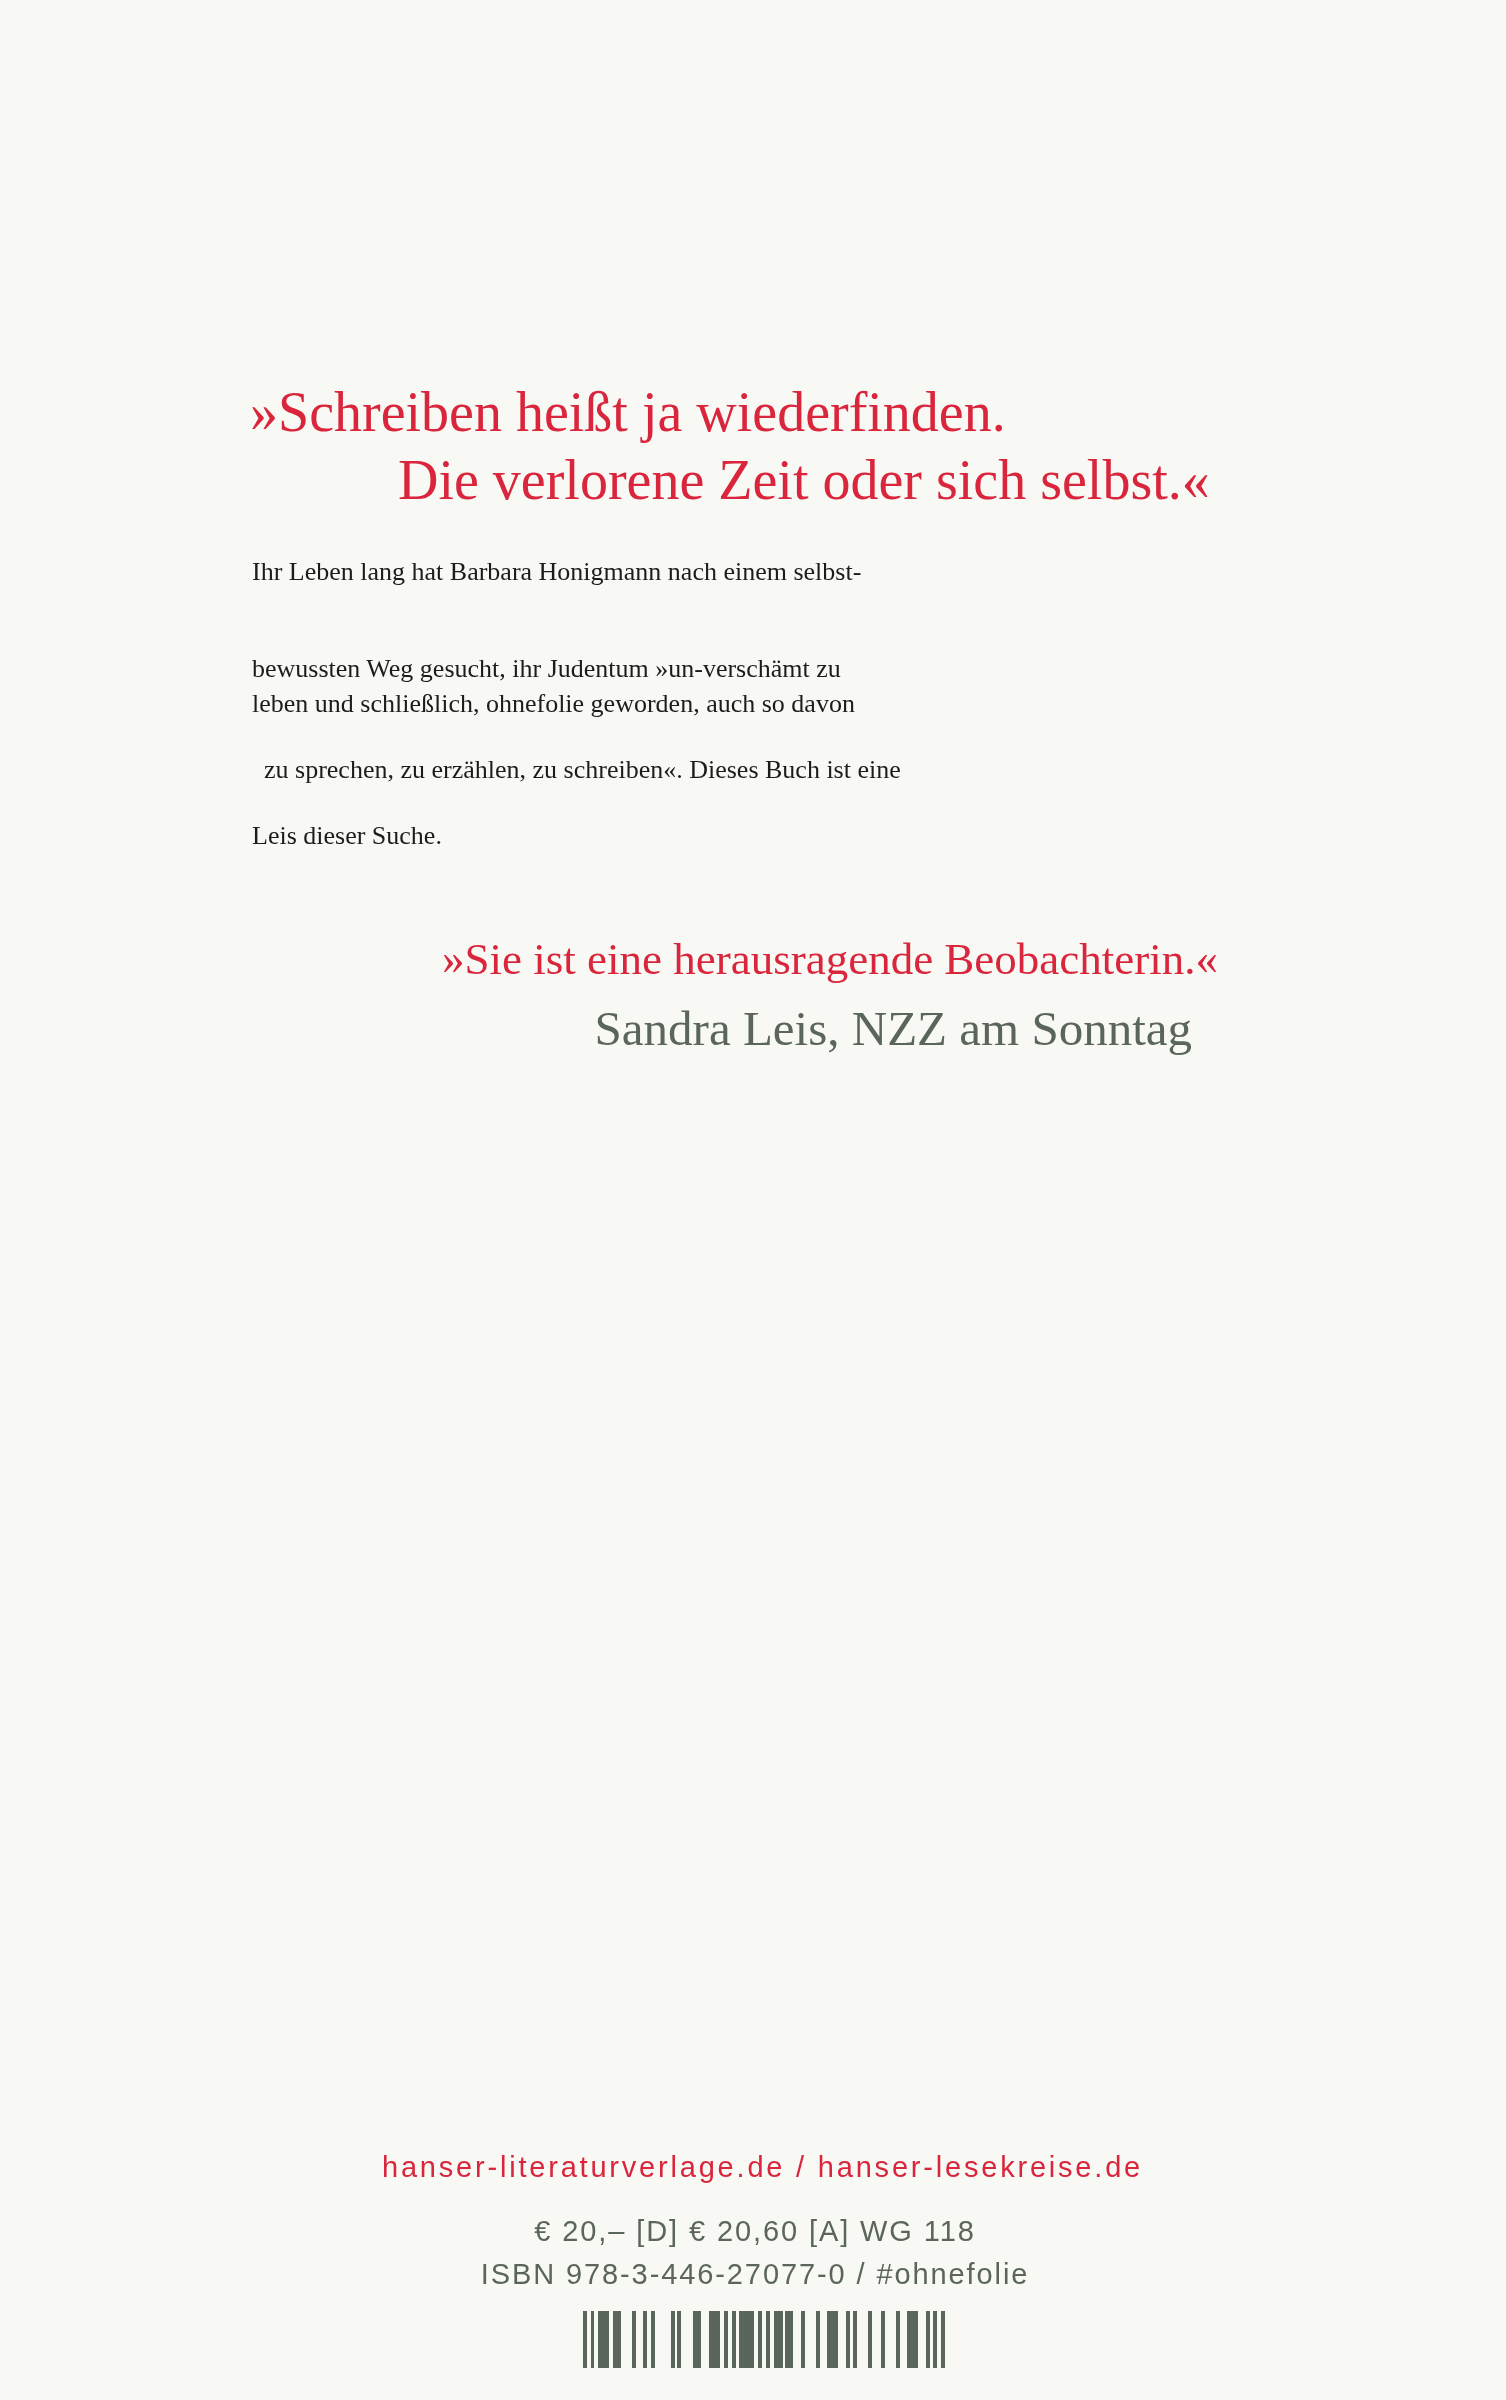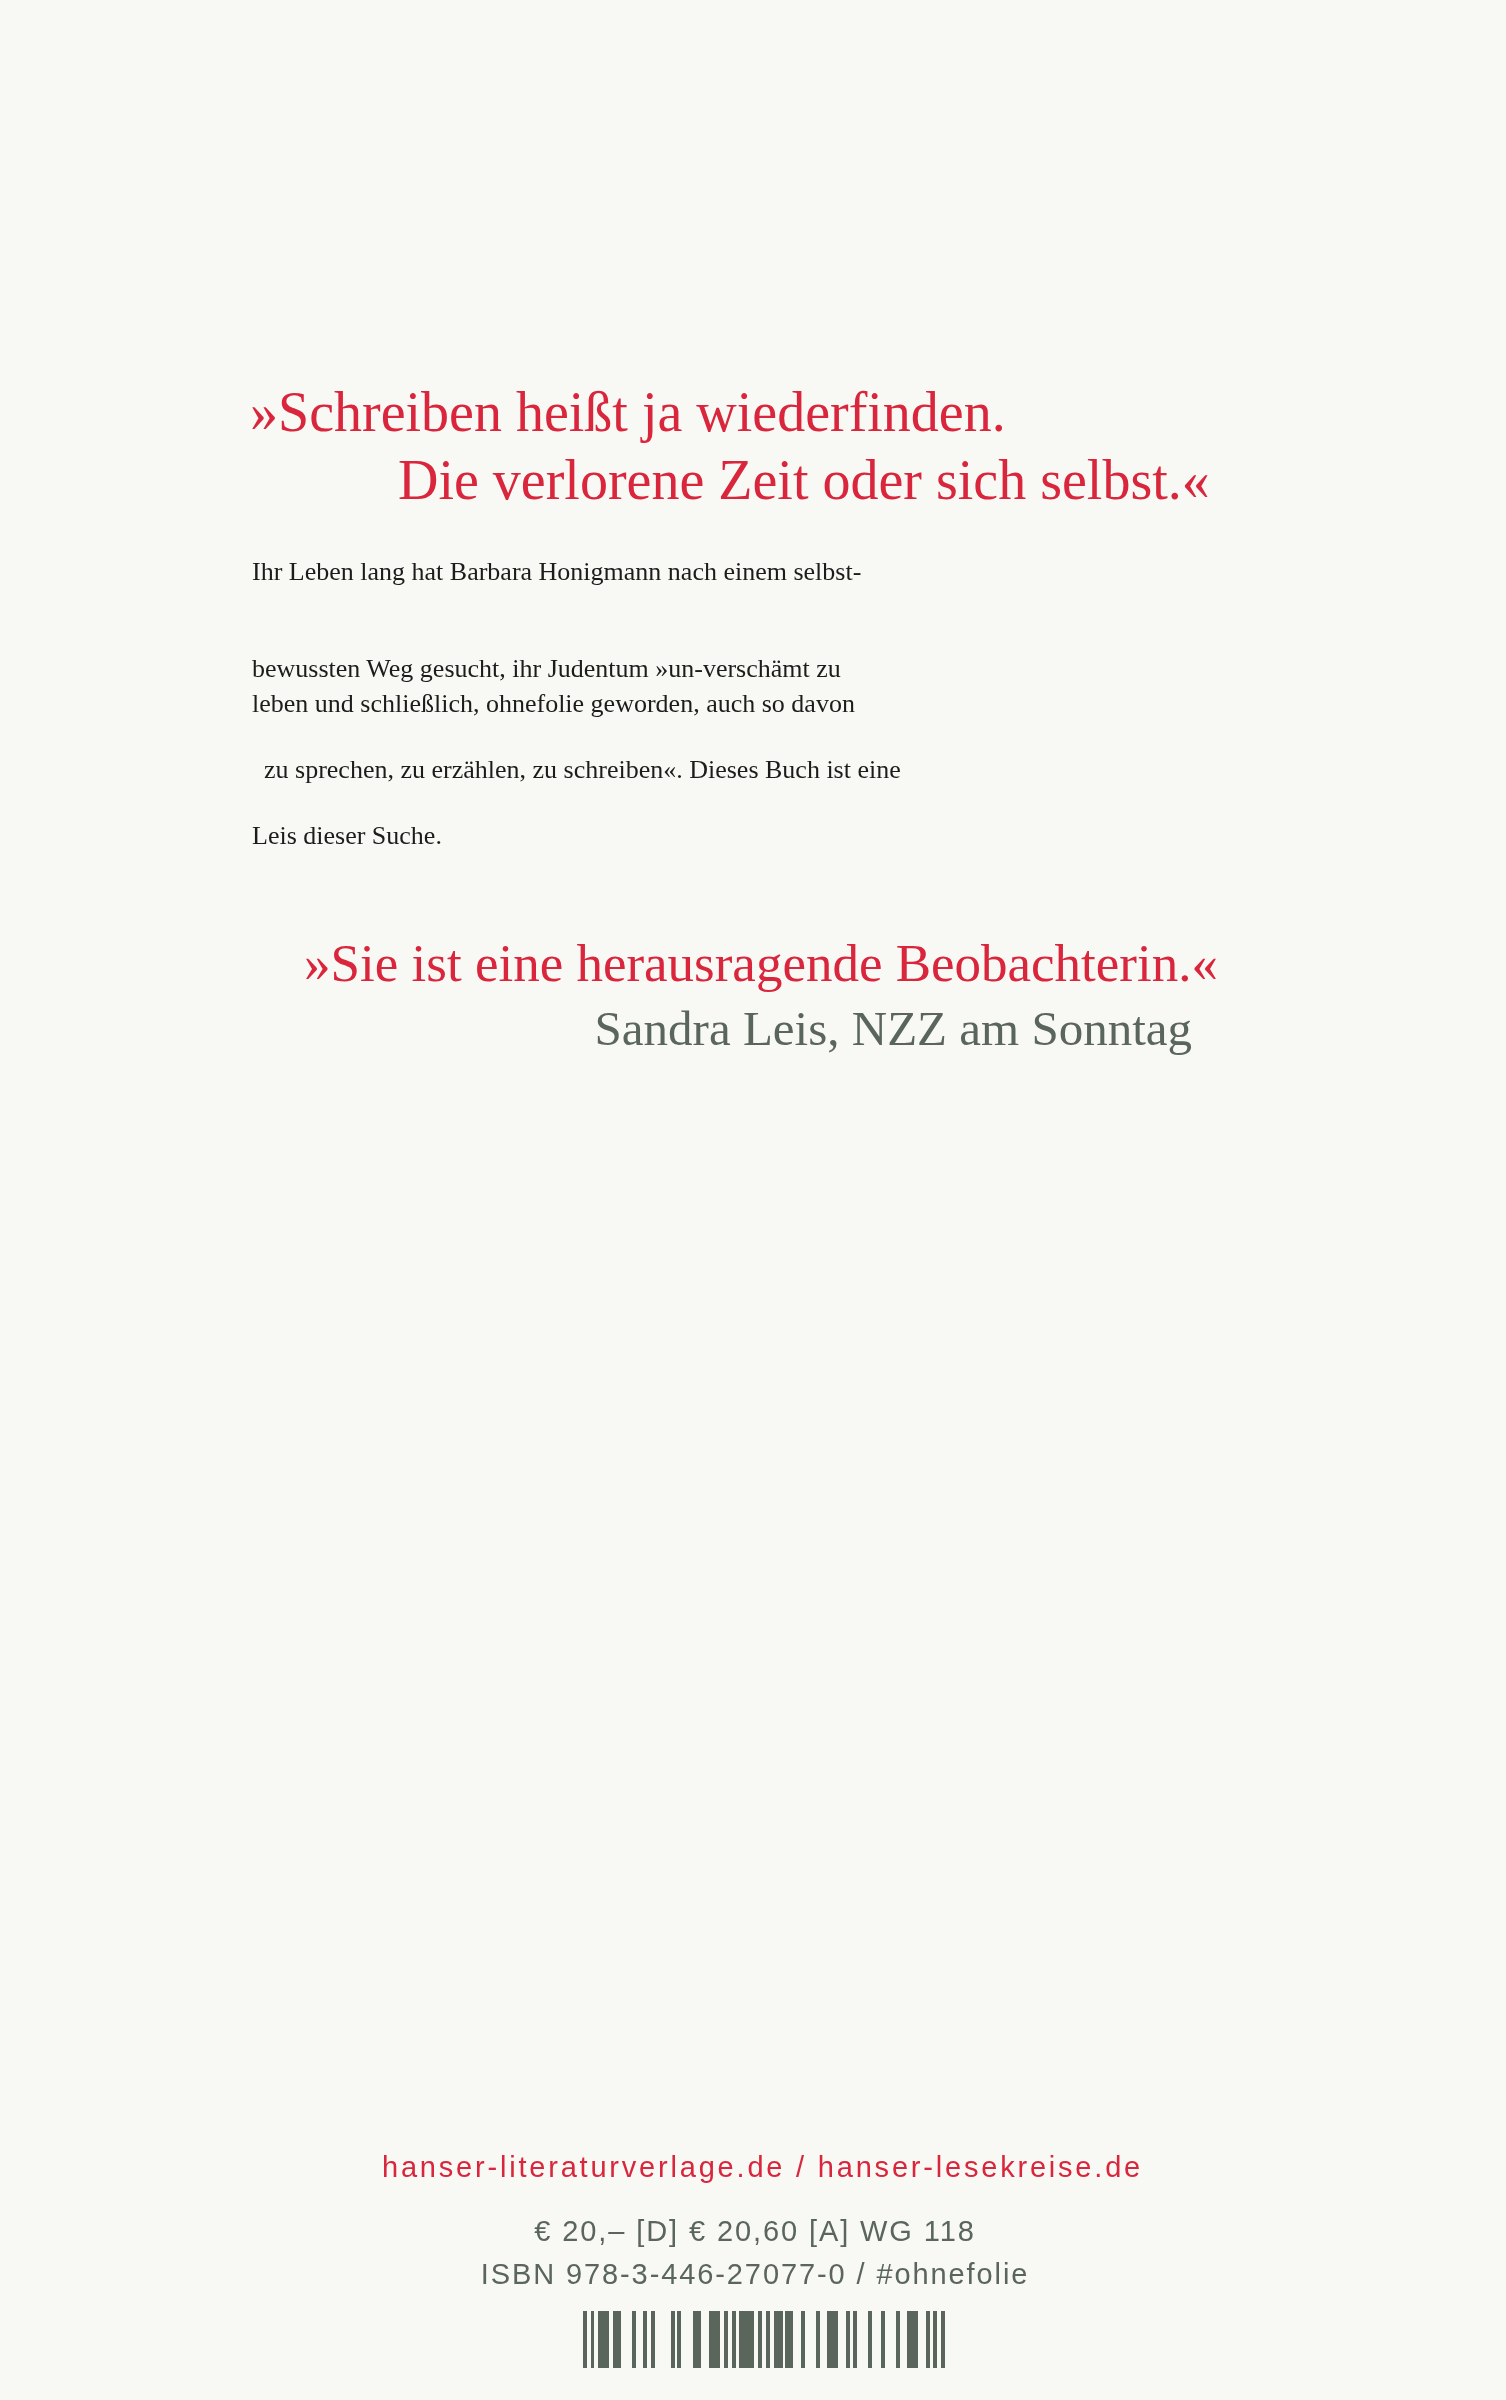--- a/index.html
+++ b/index.html
@@ -2,21 +2,21 @@
 <html style="font-size:15px"><head>
 <meta charset="utf-8">
 <style>
   html, body { margin:0; padding:0; }
   body { width:1507px; height:2400px; background:#f8f8f4; position:relative; overflow:hidden; }
   .lserif { font-family:"Liberation Serif","DejaVu Serif",serif; }
   .sans { font-family:"Liberation Sans","DejaVu Sans",sans-serif; }
   .abs { position:absolute; white-space:nowrap; }
   .headline { color:#d9263c; font-size:56px; line-height:1; }
   .body-line { color:#1c1c1c; font-size:26px; line-height:1; }
-  .quote { color:#d9263c; font-size:53px; line-height:1;margin-left:40px; }
+  .quote { color:#d9263c; font-size:45px; line-height:1;margin-left:40px; }
   .attrib { color:#5a665c; font-size:49px; line-height:1; }
   .url { color:#d9263c; font-size:29px; letter-spacing:2.8px; line-height:1; }
   .meta { color:#5a665c; font-size:29px; letter-spacing:1.9px; line-height:1; }
   .barcode { position:absolute; left:583px; top:2311px; width:362px; height:57px; }
   .bar { position:absolute; top:0; height:57px; background:#5a665c; }
 </style>
 </head>
 <body>
 
 <div>

